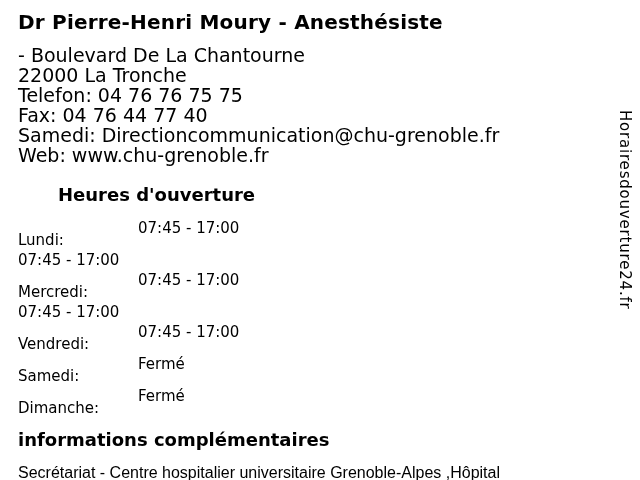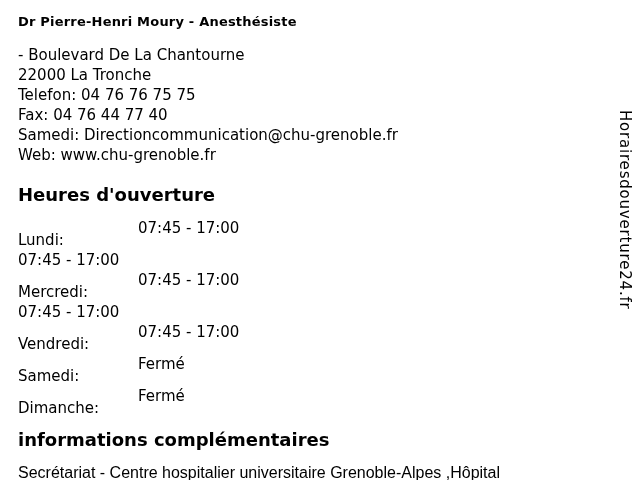--- a/index.html
+++ b/index.html
@@ -15,39 +15,40 @@
     position: relative;
     overflow: hidden;
   }
   .content {
     position: absolute;
     left: 18px;
     top: 10px;
     width: 592px;
   }
   .page-title {
-    font-size: 13px;
+    font-size: 20px;
     font-weight: bold;
     line-height: 24px;
     margin: 0;
     letter-spacing: 0.2px;
   }
   .contact-block {
     margin-top: 11px;
-    font-size: 15px;
+    font-size: 19px;
     line-height: 20px;
   }
   .section-heading {
     font-size: 18px;
     font-weight: bold;
     line-height: 18px;
     margin: 0;
   }
   .hours-heading {
     margin-top: 21px;
+    margin-left: 40px;
   }
   .hours-table {
     margin-top: 14px;
     font-size: 15px;
     line-height: 20px;
   }
   .hours-row {
     display: flex;
   }
   .hours-day {

